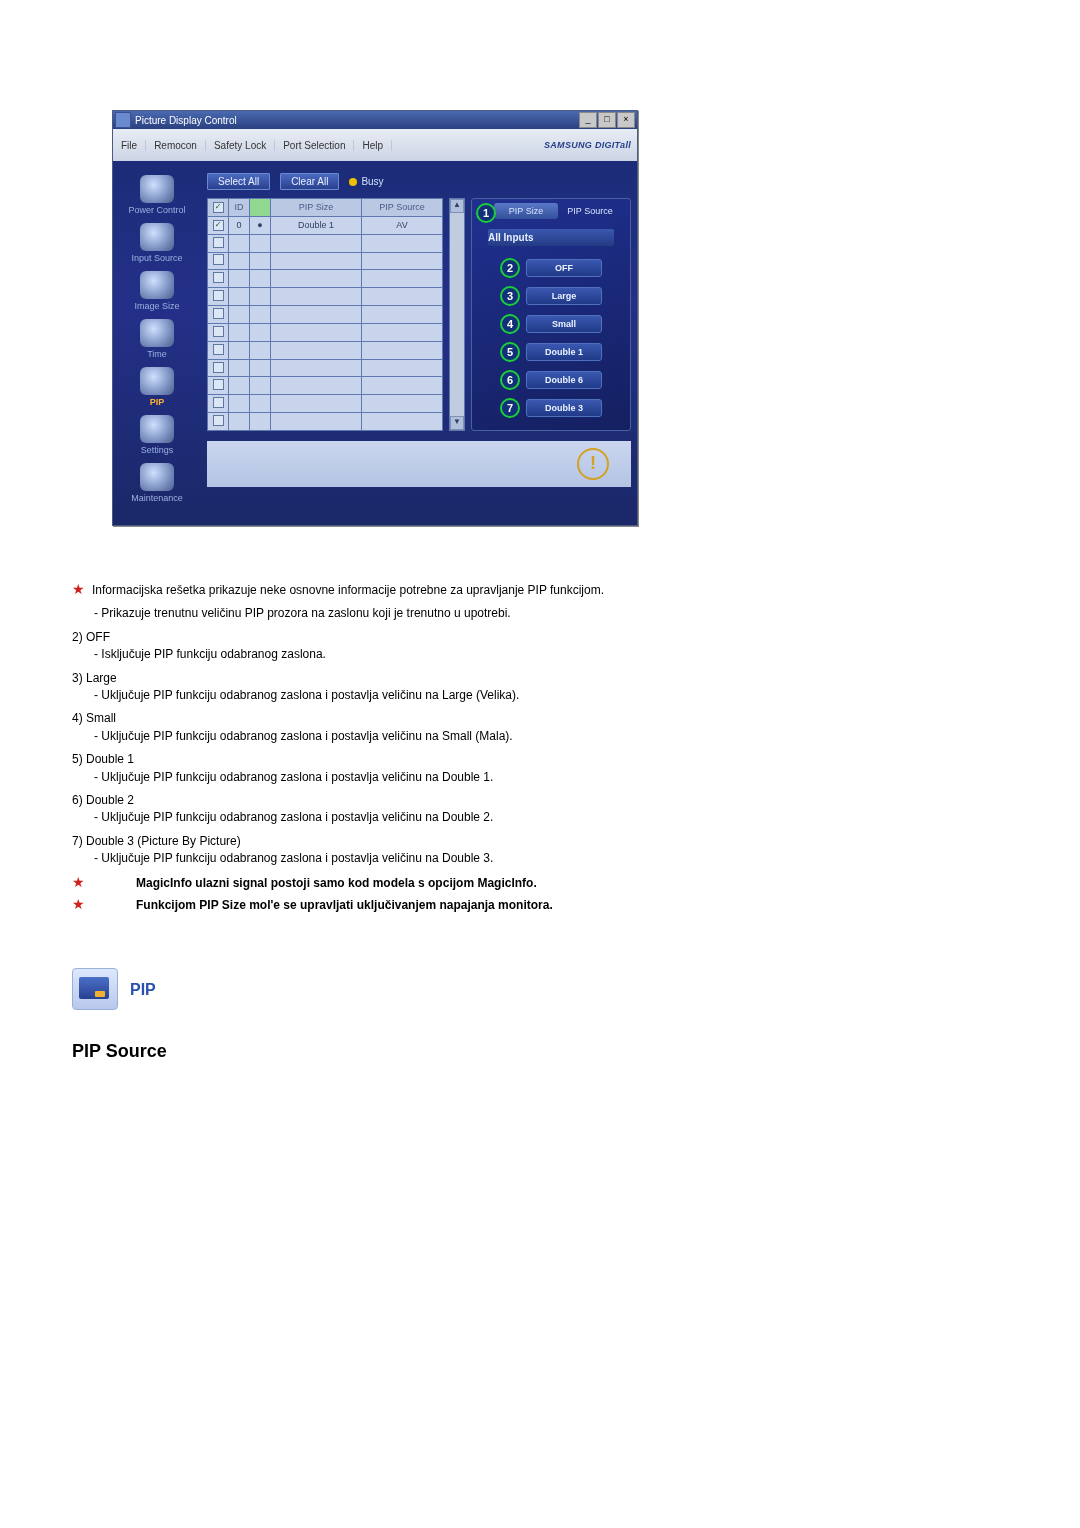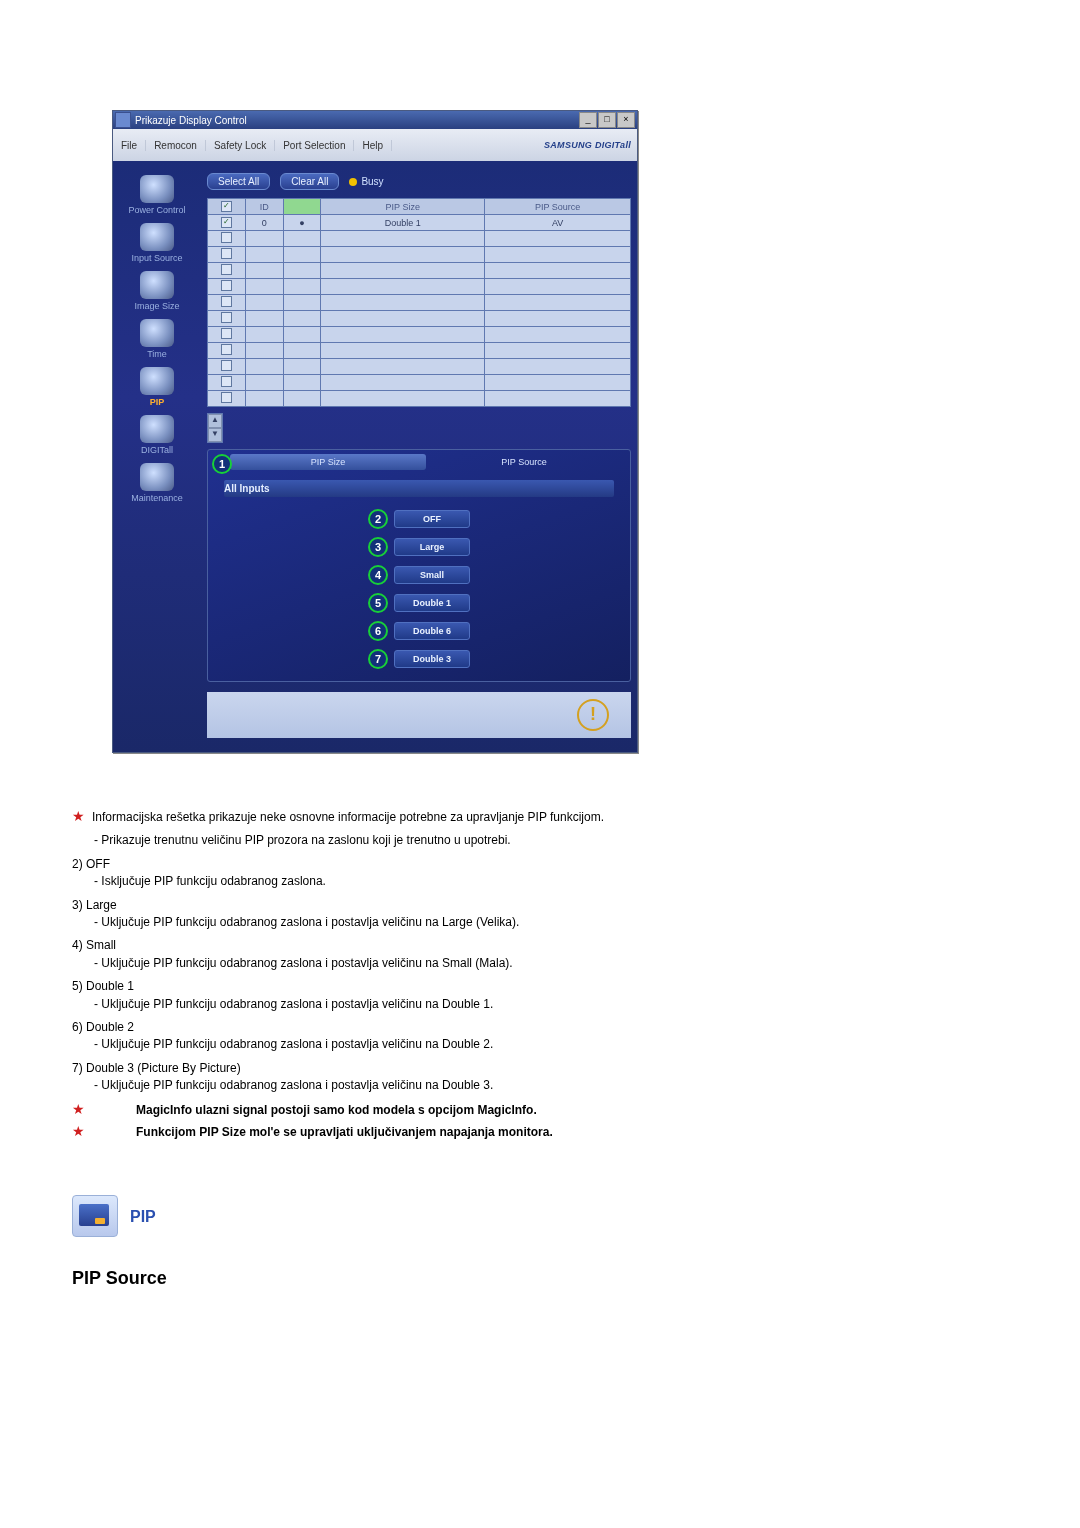--- a/index.html
+++ b/index.html
@@ -98,40 +98,39 @@
   .topbtns {
     display: flex;
     align-items: center;
     gap: 10px;
     margin-bottom: 8px;
   }
   .pillbtn {
     padding: 2px 10px;
     background: linear-gradient(#4a6ac0, #2a4090);
     border: 1px solid #6a8ad0;
-    border-radius: 6px;
+    border-radius: 1px;
     color: #e8f0ff;
     font-size: 10px;
   }
   .busy {
     color: #d0e0ff;
     display: flex;
     align-items: center;
     gap: 4px;
     font-size: 10px;
   }
   .busy-dot {
     width: 8px; height: 8px;
     background: #f0c000;
     border-radius: 50%;
   }
   .grid-area {
     display: flex;
     gap: 6px;
-    flex-direction: column;
   }
   .dtable {
     border-collapse: collapse;
     font-size: 9px;
   }
   .dtable th, .dtable td {
     border: 1px solid #6078b0;
     background: #c8d4ec;
     color: #344064;
     text-align: center;
@@ -333,21 +332,21 @@
 </style>
 </head>
 <body>
 
 <div class="page">
 
   <div class="app-window">
 
     <div class="titlebar">
       <div class="titlebar-icon"></div>
-      <div class="titlebar-text">Prikazuje Display Control</div>
+      <div class="titlebar-text">Picture Display Control</div>
       <div class="winbtn">_</div>
       <div class="winbtn">□</div>
       <div class="winbtn">×</div>
     </div>
 
     <div class="menubar">
       <span>File</span>
       <span>Remocon</span>
       <span>Safety Lock</span>
       <span>Port Selection</span>
@@ -373,21 +372,21 @@
         <div class="side-item">
           <div class="side-icon"></div>
           <div class="side-label">Time</div>
         </div>
         <div class="side-item active">
           <div class="side-icon"></div>
           <div class="side-label">PIP</div>
         </div>
         <div class="side-item">
           <div class="side-icon"></div>
-          <div class="side-label">DIGITall</div>
+          <div class="side-label">Settings</div>
         </div>
         <div class="side-item">
           <div class="side-icon"></div>
           <div class="side-label">Maintenance</div>
         </div>
       </div>
 
       <div class="main-panel">
         <div class="topbtns">
           <div class="pillbtn">Select All</div>

